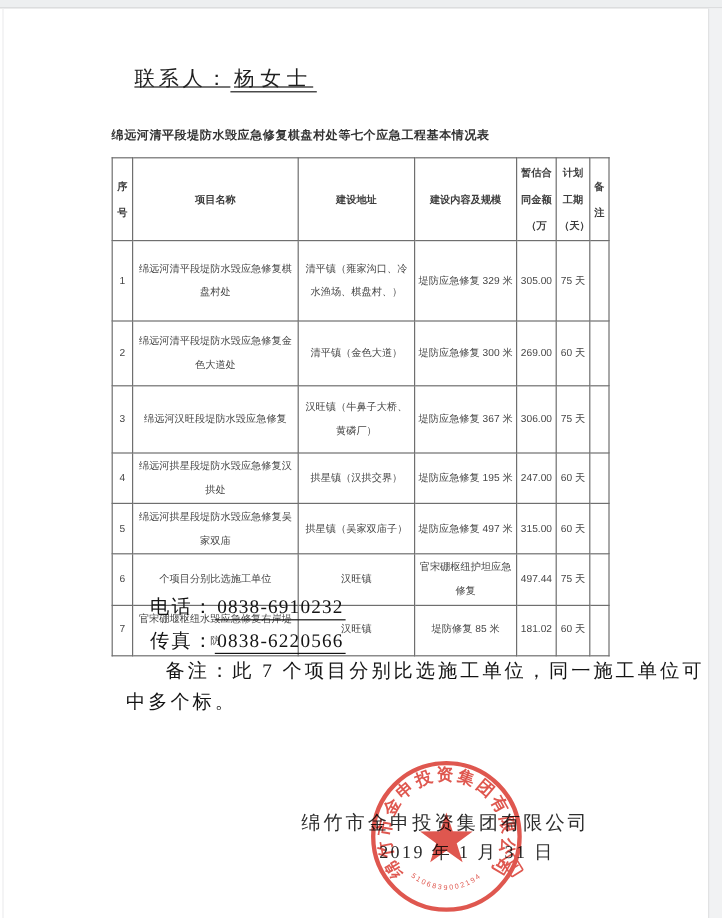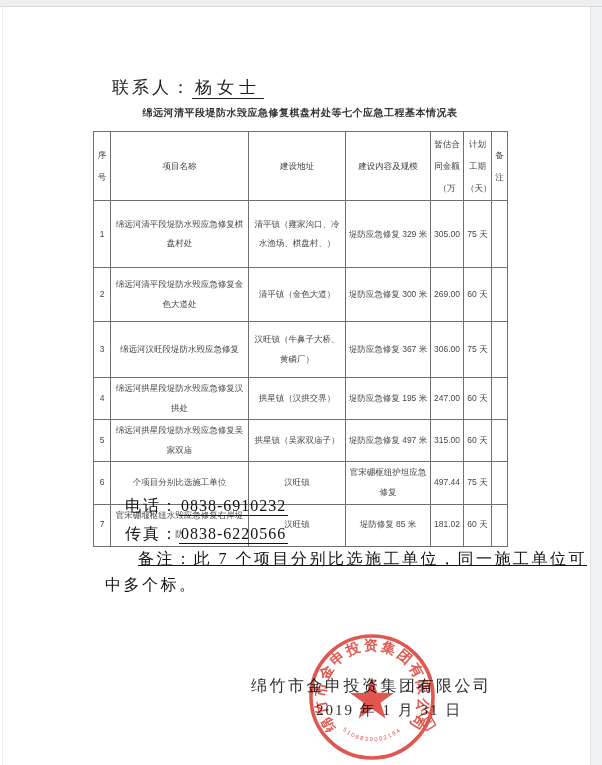--- a/index.html
+++ b/index.html
@@ -13,49 +13,49 @@
     background:#edeff0; border-bottom:1px solid #d8d9da;
   }
   .right-strip {
     position:absolute; top:7px; right:0; width:11px; height:758px;
     background:#f1f2f3; border-left:1px solid #e1e2e3;
   }
   .left-hairline {
     position:absolute; left:2px; top:7px; width:1px; height:758px; background:#ededee;
   }
   .contact-line {
-    position:absolute; left:112px; top:76px; font-size:17px; color:#1f1f1f;
-    letter-spacing:3px; white-space:nowrap;
+    position:absolute; left:112px; top:54px; font-size:17px; color:#1f1f1f;
+    letter-spacing:3px; white-space:nowrap;text-decoration:underline;
   }
   .contact-name {
     border-bottom:1.5px solid #1f1f1f; padding:0 3px 1px 3px; letter-spacing:5px;
   }
   .doc-title {
-    position:absolute; left:93px; top:106px; width:414px; text-align:center;
+    position:absolute; left:93px; top:106px; width:414px; 
     font-size:10px; font-weight:bold; color:#333; letter-spacing:0.5px;
     font-family:"Liberation Sans","DejaVu Sans",sans-serif;
   }
   table.main-table {
     position:absolute; left:93px; top:131px; width:414px;
     border-collapse:collapse; table-layout:fixed;
   }
   table.main-table th, table.main-table td {
     border:1px solid #6f6f6f; font-size:8.5px; font-weight:normal;
     color:#474747; text-align:center; vertical-align:middle;
     padding:1px 2px; line-height:2.3; overflow:hidden;
     font-family:"Liberation Sans","DejaVu Sans",sans-serif;
   }
-  table.main-table th { color:#3d3d3d; font-weight:normal; line-height:2.6; }
+  table.main-table th { color:#3d3d3d; font-weight:bold; line-height:2.6; }
   .footer-line {
     position:absolute; font-size:16px; color:#141414; letter-spacing:2px; white-space:nowrap;
   }
   .footer-num { border-bottom:1.5px solid #141414; padding:0 2px 1px 2px; letter-spacing:1px; }
   .phone-line { left:125px; top:496px; }
   .fax-line   { left:125px; top:524px; }
-  .note-line1 { left:138px; top:549px; letter-spacing:2.5px;text-decoration:underline; }
+  .note-line1 { left:138px; top:549px; letter-spacing:2.5px; }
   .note-line2 { left:105px;  top:575px; letter-spacing:2.5px; }
   .company-line {
     position:absolute; left:251px; top:676px; font-size:16px; color:#2d2d2d;
     letter-spacing:2.5px; white-space:nowrap;
   }
   .date-line {
     position:absolute; left:316px; top:701px; font-size:15px; color:#2d2d2d;
     letter-spacing:2px; white-space:nowrap;
   }
   .seal {

